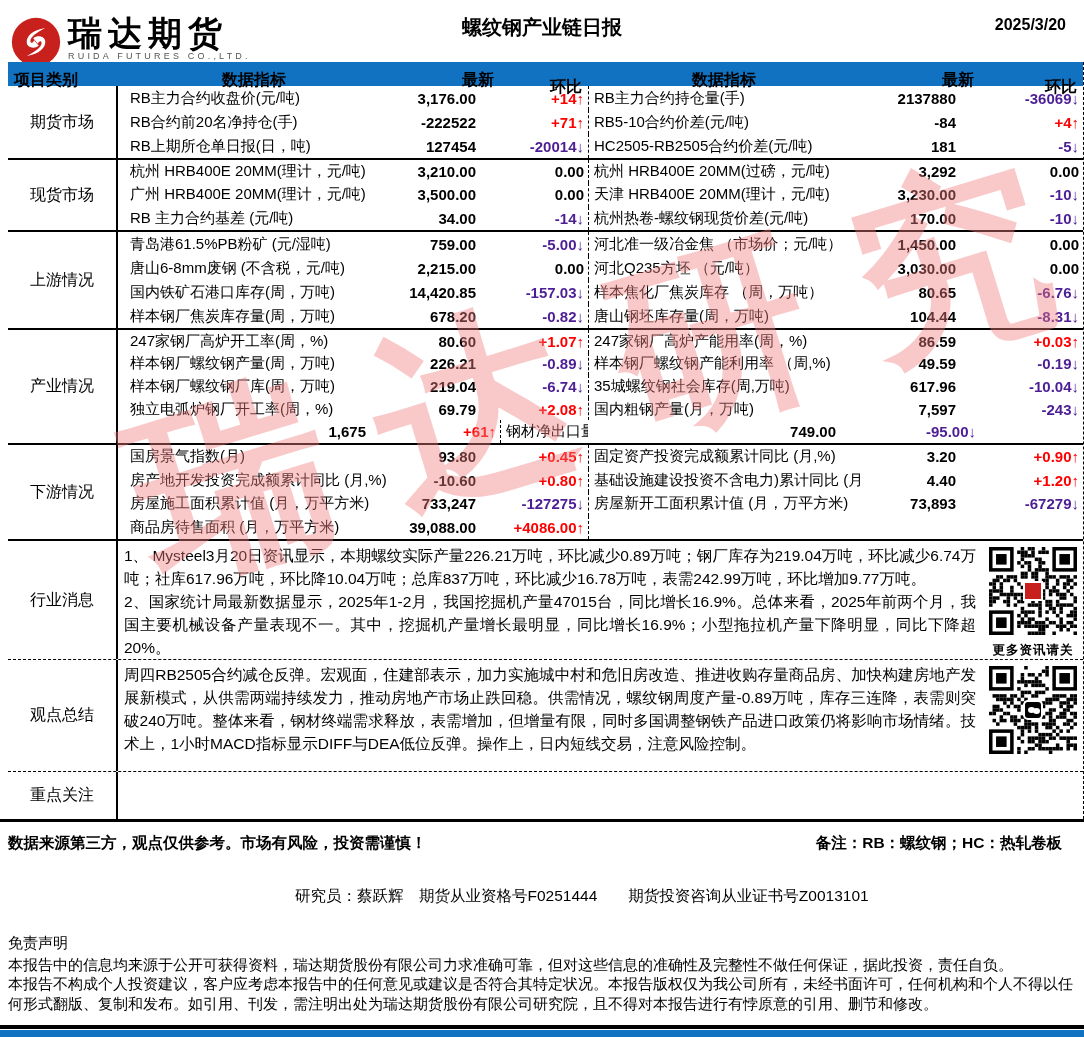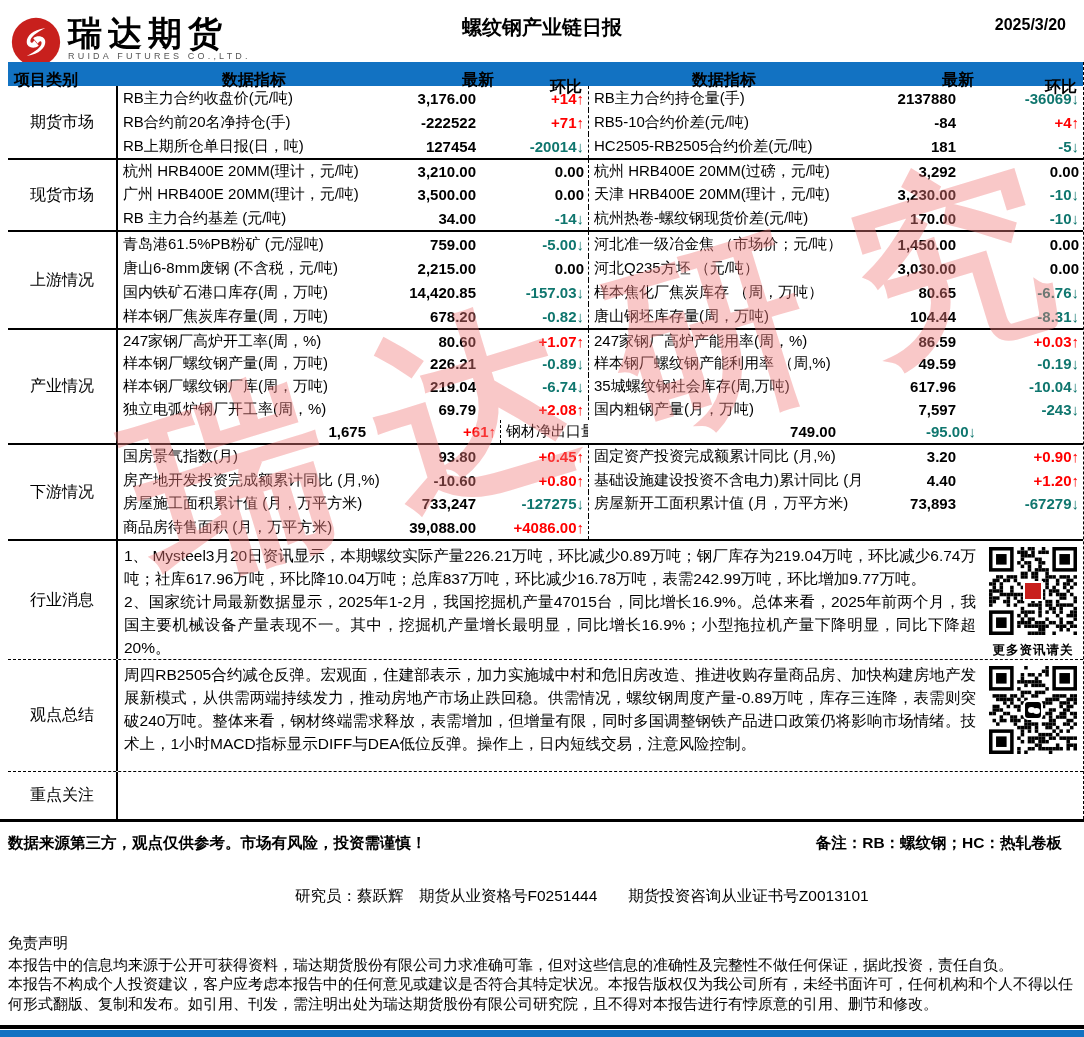--- a/index.html
+++ b/index.html
@@ -24,25 +24,25 @@
   .th-num{text-align:right;padding-right:22px;}
   .th-chg{text-align:right;padding-right:4px;margin-top:15px;}
   .section{display:grid;grid-template-columns:110px 272px 110px 88px 272px 120px 103px;
            border-top:2px solid #000;box-sizing:border-box;}
   .section.first{border-top:none;}
   .sec-futures{height:72px;}  .sec-spot{height:72px;}  .sec-upstream{height:98px;}
   .sec-industry{height:115px;}.sec-downstream{height:96px;}
   .cat{grid-column:1;display:flex;align-items:center;justify-content:center;
        font-size:16px;border-right:2px solid #000;box-sizing:border-box;}
   .cell{display:flex;align-items:center;font-size:15px;overflow:hidden;white-space:nowrap;box-sizing:border-box;}
-  .cell.label{padding-left:5px;}
+  .cell.label{padding-left:12px;}
   .cell.rlabel{border-left:1px dashed #000;padding-left:5px;}
   .cell.val{justify-content:flex-end;font-weight:bold;padding-right:24px;}
   .cell.chg{justify-content:flex-end;font-weight:bold;padding-right:4px;}
-  .chg.up{color:#f00;} .chg.down{color:#0f766e;} .chg.flat{color:#000;}
+  .chg.up{color:#f00;} .chg.down{color:#4c1d95;} .chg.flat{color:#000;}
   
   .tsection{display:grid;grid-template-columns:110px 966px;box-sizing:border-box;}
   .tsection .cat{border-right:2px solid #000;}
   .ts-news{height:120px;border-top:2px solid #000;}
   .ts-view{height:112px;border-top:1px dashed #000;}
   .ts-focus{height:48px;border-top:1px dashed #000;}
   .tcontent{position:relative;padding:3px 108px 0 6px;font-size:15.5px;line-height:23px;overflow:hidden;}
   .tcontent p{margin:0;text-align:justify;}
   .qr-wrap{position:absolute;top:6px;right:3px;width:96px;text-align:center;}
   .qr-box{position:relative;width:88px;height:88px;margin:0 auto;background:#fff;}

